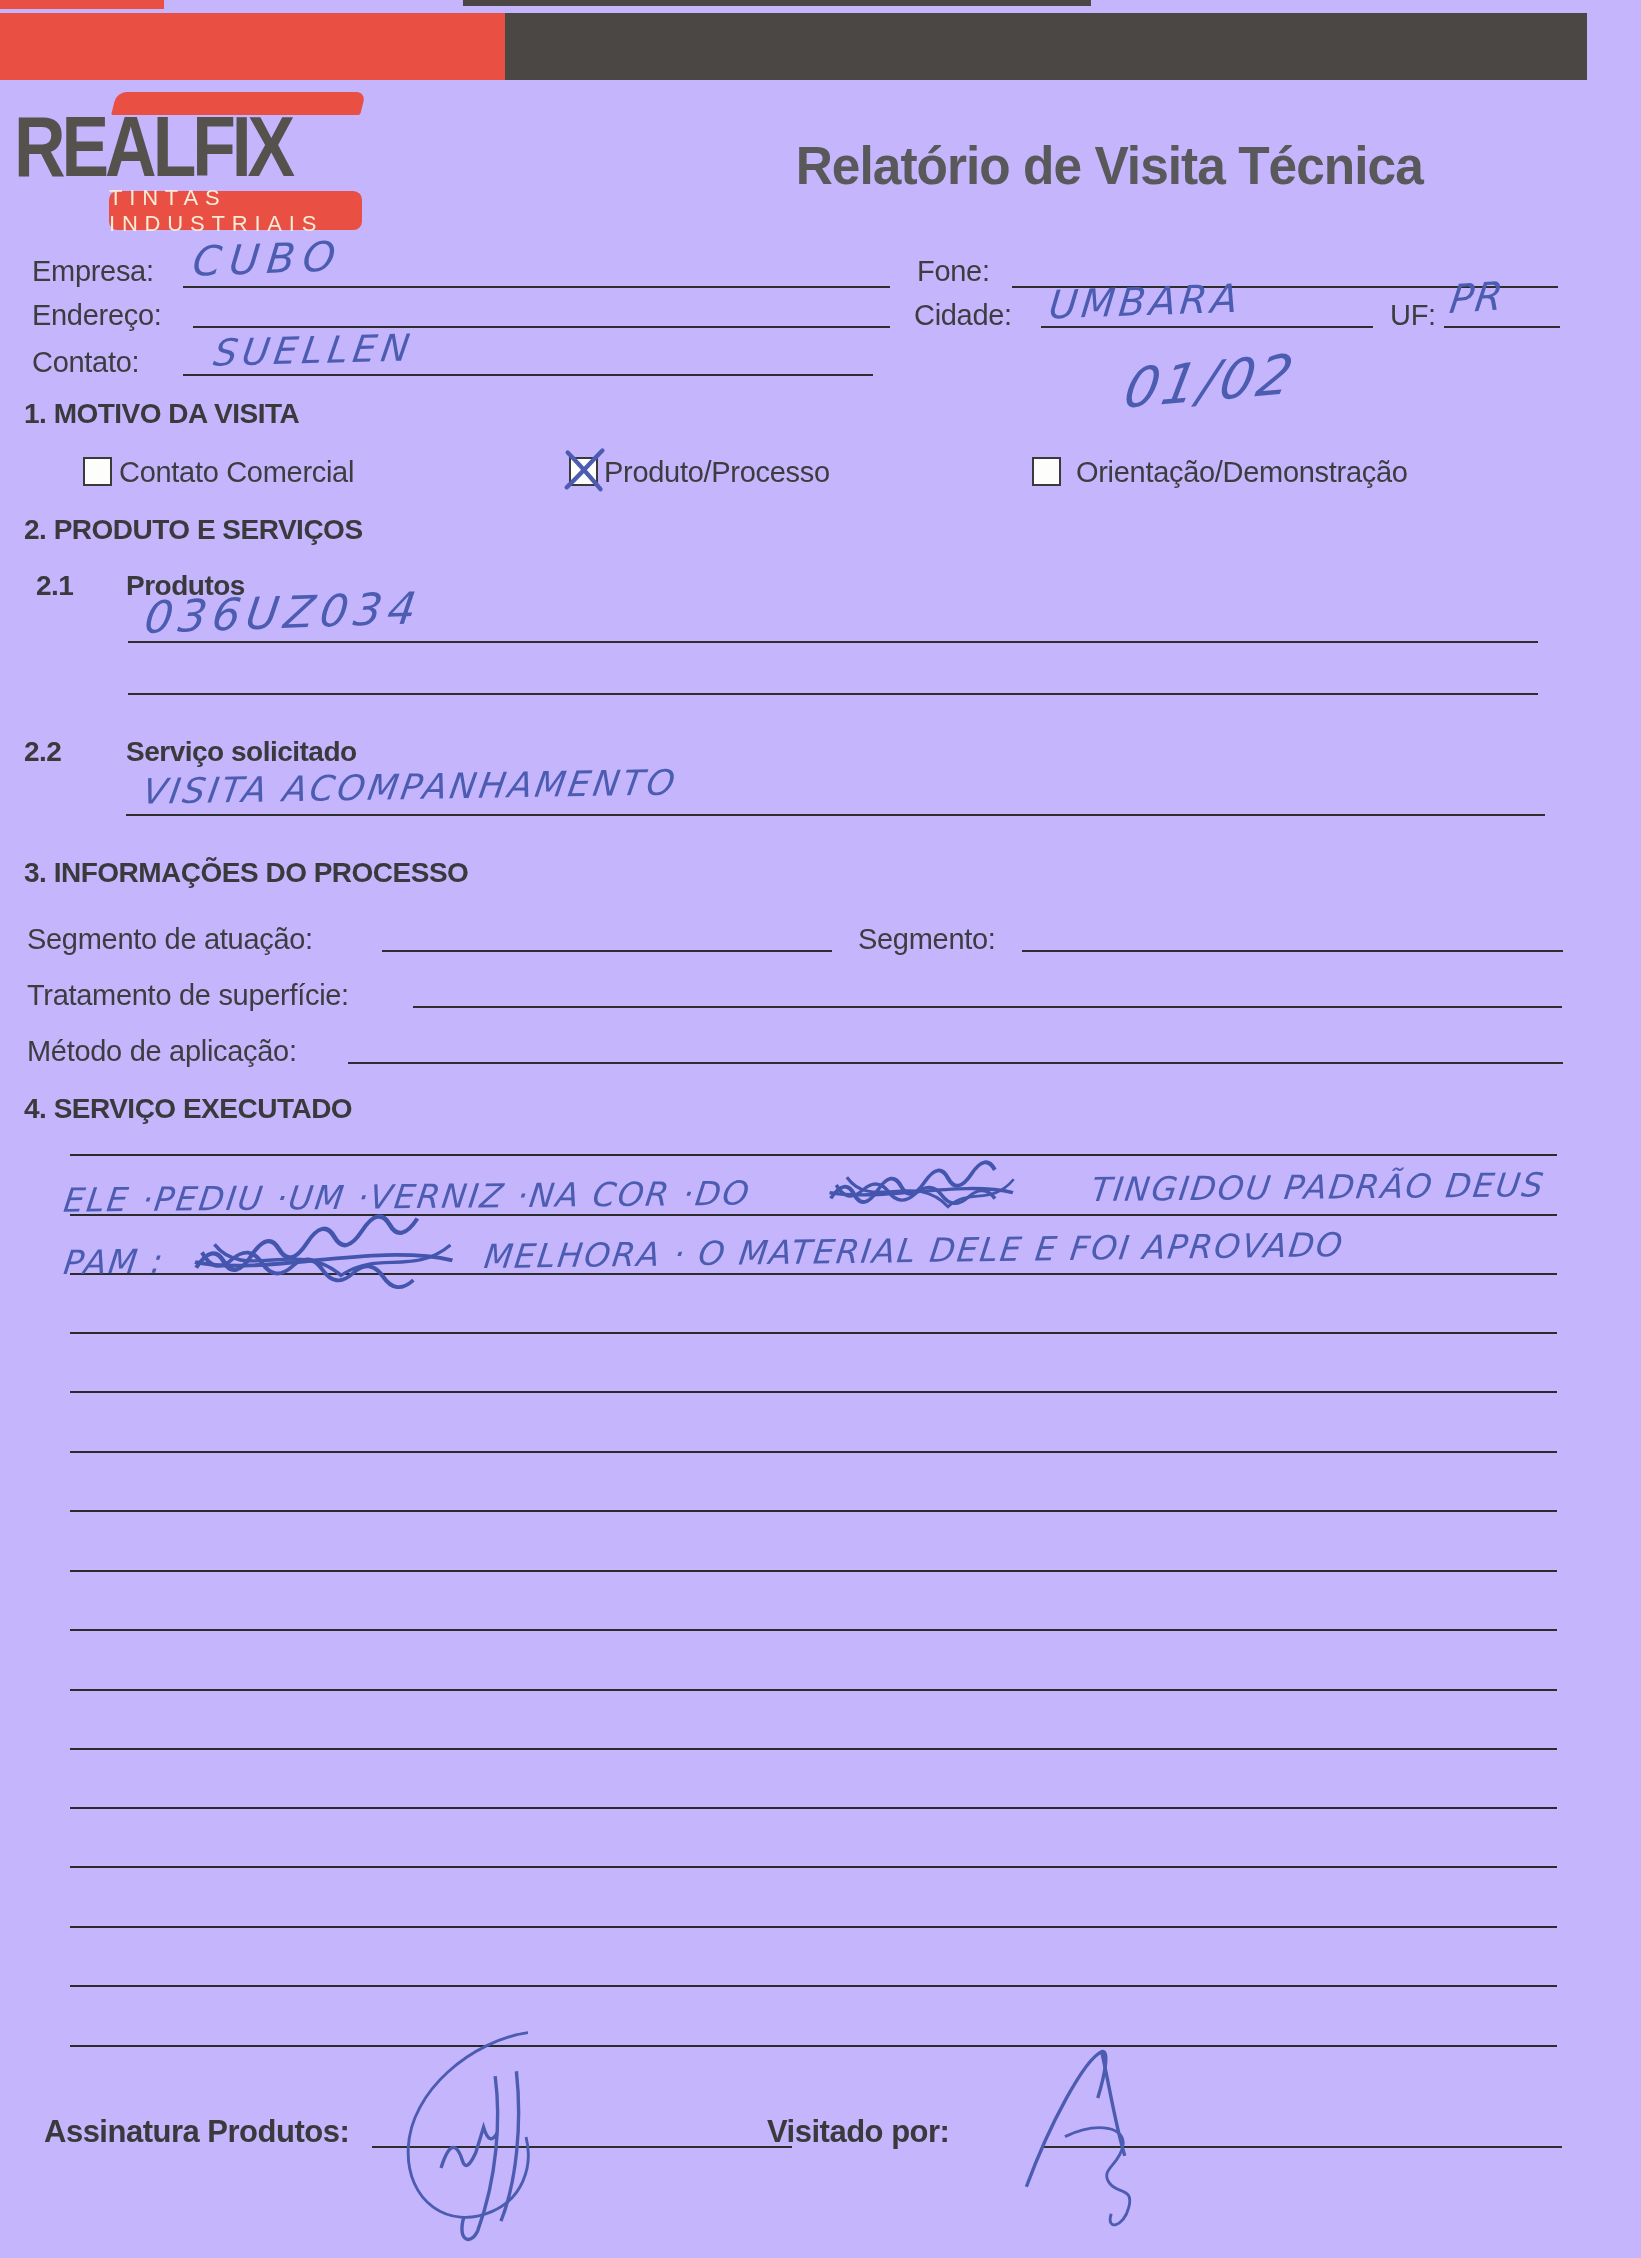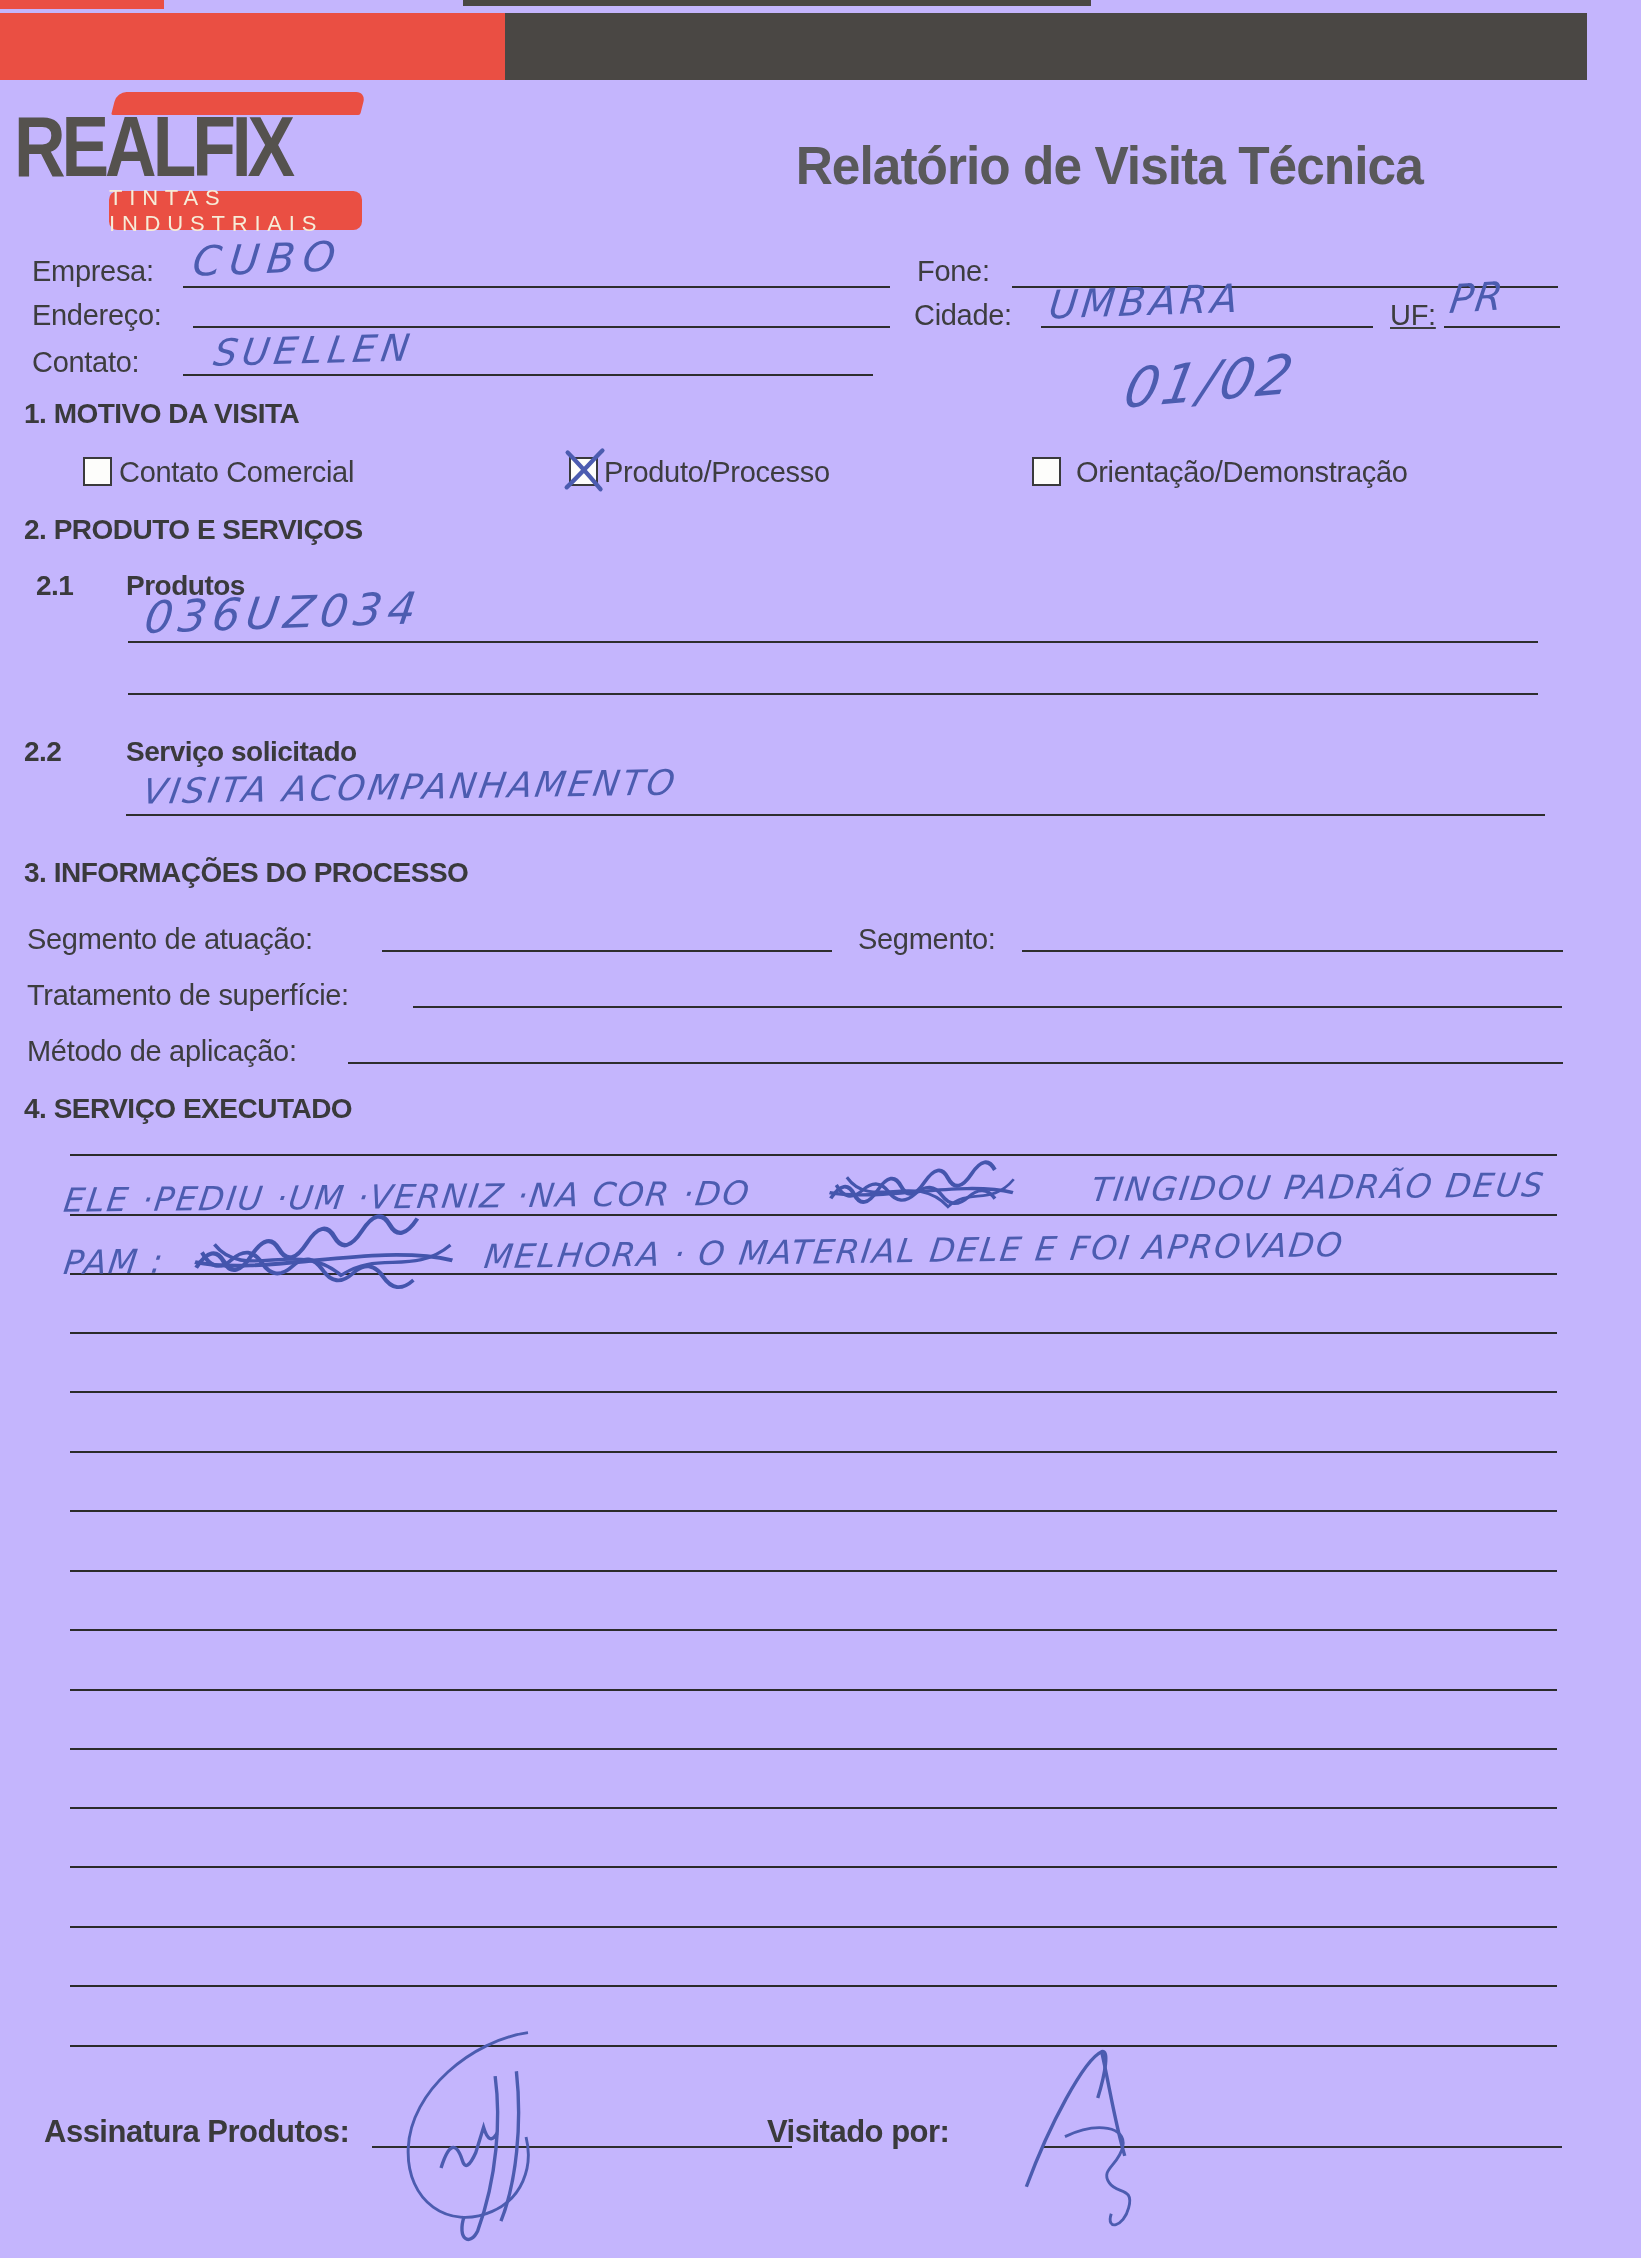--- a/index.html
+++ b/index.html
@@ -85,21 +85,21 @@
   <div class="ink" style="left:214px;top:332px;font-size:37px;letter-spacing:4.8px;transform:rotate(-1.5deg) skewX(-10deg);">SUELLEN</div>
   <div class="fline" style="left:183px;top:374px;width:690px;"></div>
 
   <div class="lbl" style="left:917px;top:255px;">Fone:</div>
   <div class="fline" style="left:1012px;top:286px;width:546px;"></div>
 
   <div class="lbl" style="left:914px;top:299px;">Cidade:</div>
   <div class="ink" style="left:1049px;top:282px;font-size:39px;letter-spacing:3.9px;transform:rotate(-2deg) skewX(-8deg);">UMBARA</div>
   <div class="fline" style="left:1041px;top:326px;width:332px;"></div>
 
-  <div class="lbl" style="left:1390px;top:299px;text-decoration:underline;">UF:</div>
+  <div class="lbl" style="left:1390px;top:299px;">UF:</div>
   <div class="ink" style="left:1450px;top:278px;font-size:39px;letter-spacing:1.9px;transform:rotate(-4deg) skewX(-12deg);">PR</div>
   <div class="fline" style="left:1444px;top:326px;width:116px;"></div>
 
   <div class="ink" style="left:1125px;top:355px;font-size:54px;letter-spacing:2.9px;transform:rotate(-5deg) skewX(-16deg);">01/02</div>
 
   <div class="hd" style="left:24px;top:398px;">1. MOTIVO DA VISITA</div>
 
   <div class="cb" style="left:83px;top:457px;"></div>
   <div class="cb-lbl" style="left:119px;top:456px;">Contato Comercial</div>
 

